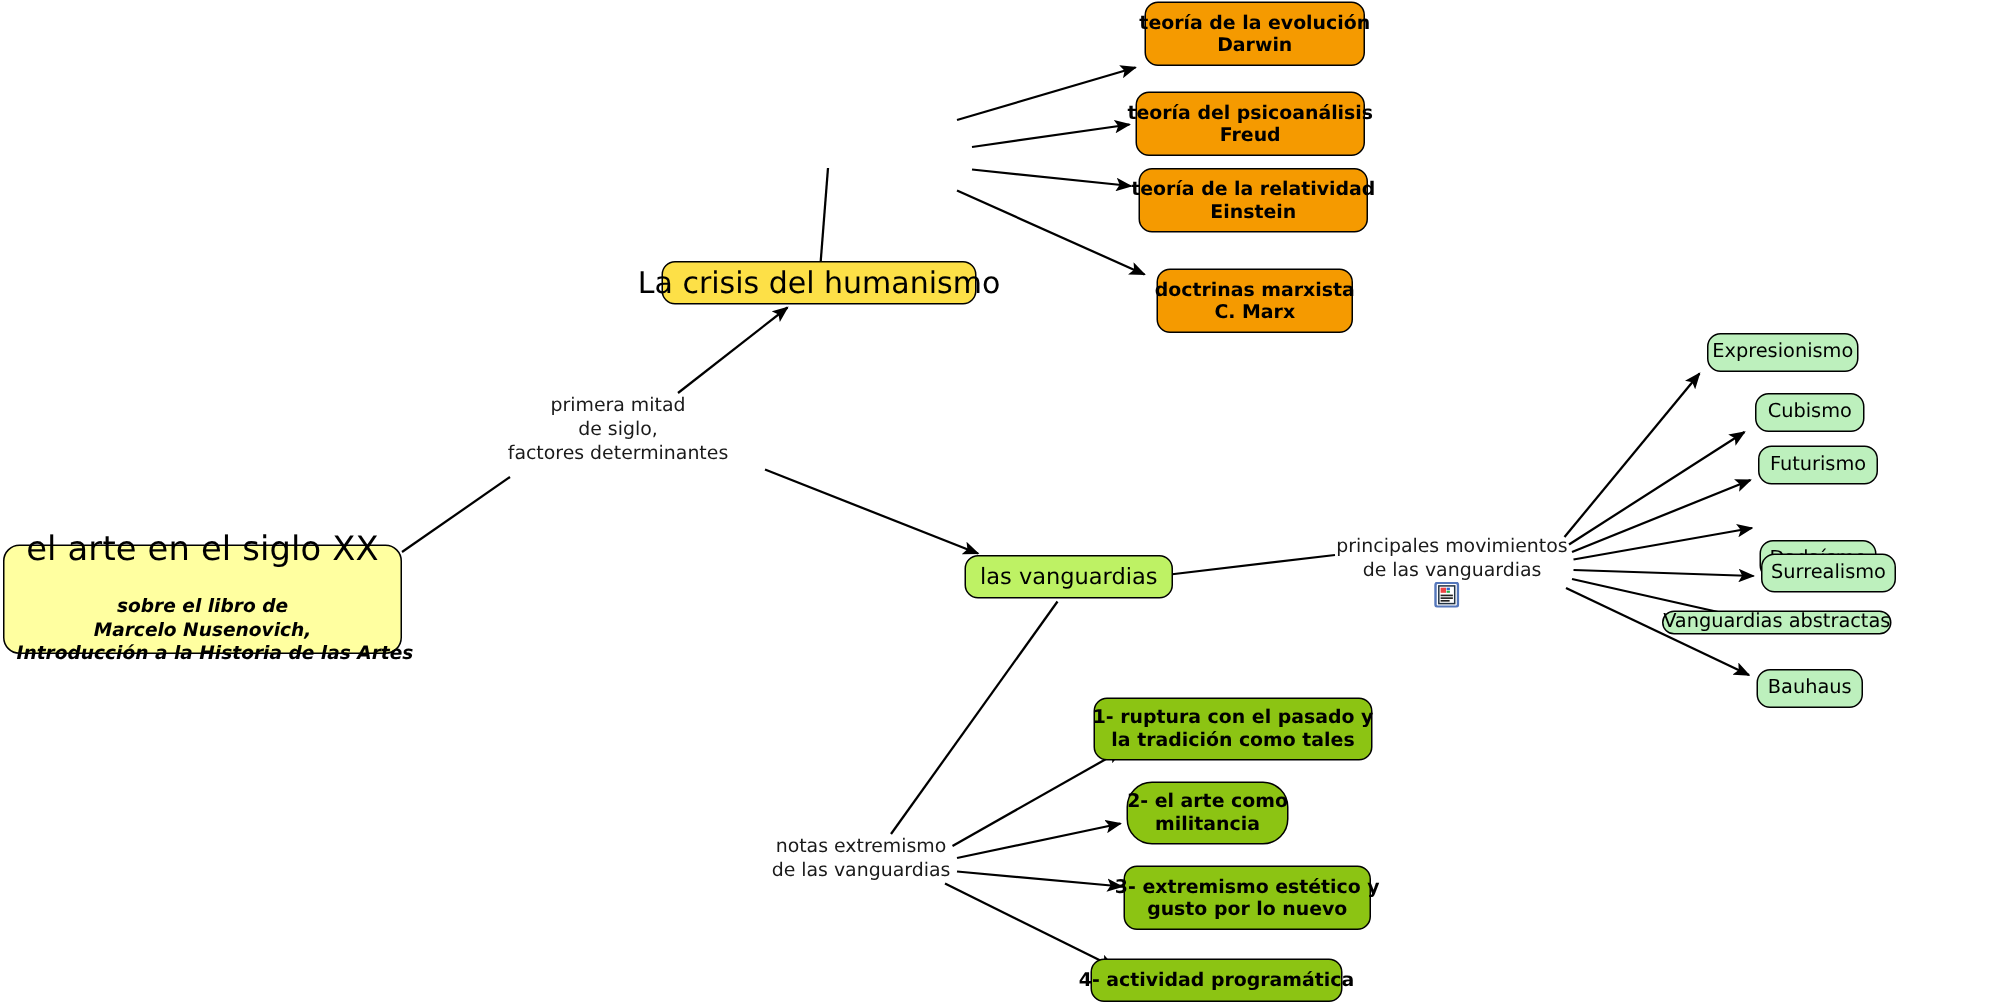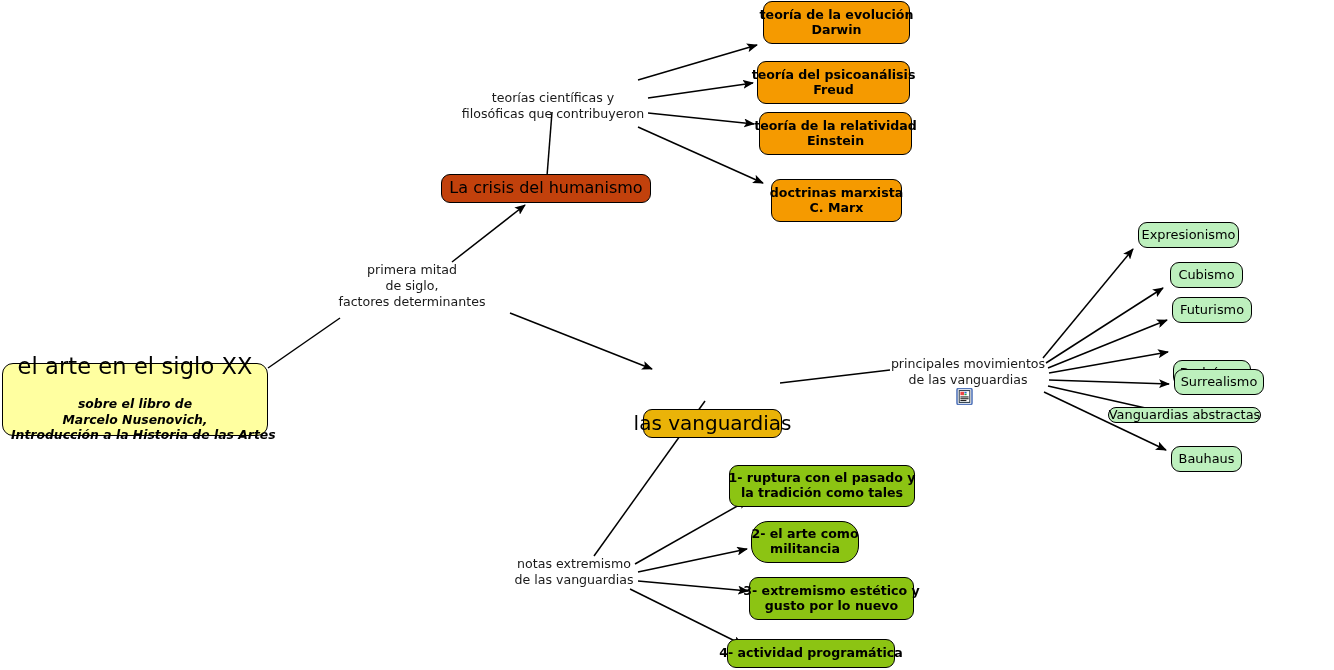--- a/index.html
+++ b/index.html
@@ -55,27 +55,26 @@
   }
   .root-sub {
     font-size: 12.4px;
     font-style: italic;
     font-weight: bold;
     line-height: 1.28;
     text-align: center;
     margin-top: 17px;
   }
   .node-gold {
-    background: #c2410c;
-    font-size: 16px;
+    background: #fde047;
+    font-size: 20px;
   }
   .node-yellow {
-    background: #eab308;
-    font-size: 20px;
-    margin-top: 39px;
+    background: #bef264;
+    font-size: 15px;
   }
   .node-orange {
     background: #f59a00;
     font-size: 12.6px;
     font-weight: bold;
   }
   .node-ygreen {
     background: #8cc413;
     font-size: 12.6px;
     font-weight: bold;
@@ -152,24 +151,20 @@
       <span class="label-lines">Introducción a la Historia de las Artes</span>
     </div>
   </div>
 
   <div class="label" style="left:314px; top:262px; width:196px;">
     <span class="label-lines">primera mitad</span>
     <span class="label-lines">de siglo,</span>
     <span class="label-lines">factores determinantes</span>
   </div>
 
-  <div class="label" style="left:455px; top:90px; width:196px;">
-    <span class="label-lines">teorías científicas y</span>
-    <span class="label-lines">filosóficas que contribuyeron</span>
-  </div>
 
   <div class="node node-gold" style="left:441px; top:174px; width:210px; height:29px;">
     <span>La crisis del humanismo</span>
   </div>
 
   <div class="node node-orange" style="left:763px; top:1px; width:147px; height:43px;">
     <span>teoría de la evolución</span>
     <span>Darwin</span>
   </div>
   <div class="node node-orange" style="left:757px; top:61px; width:153px; height:43px;">

